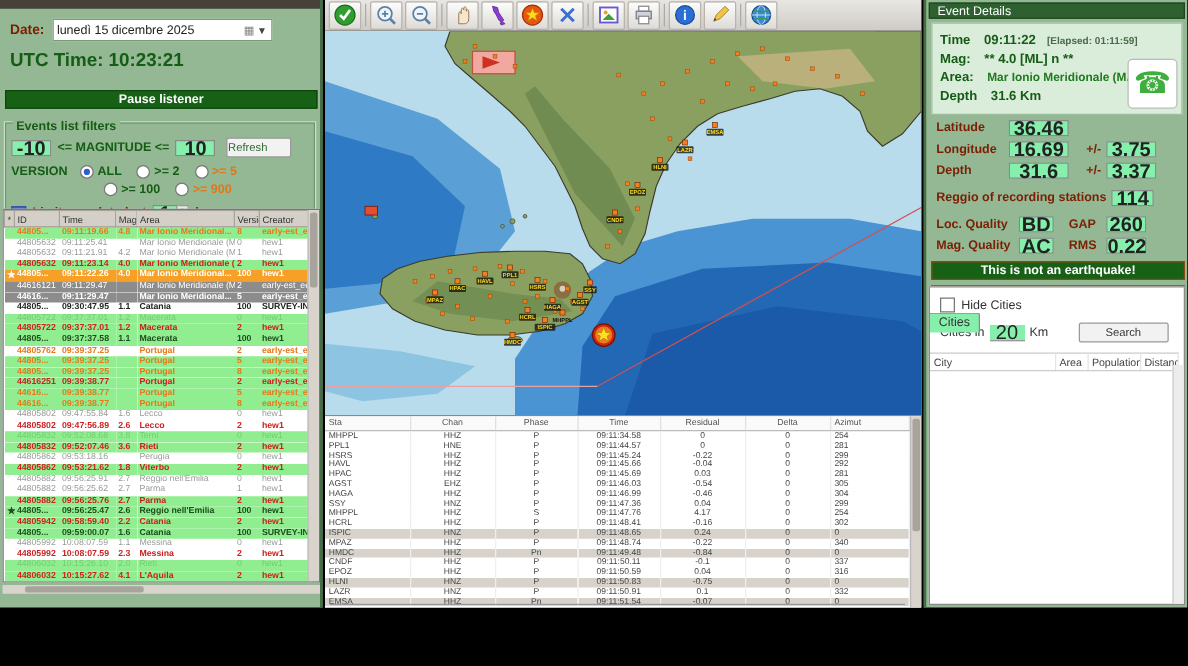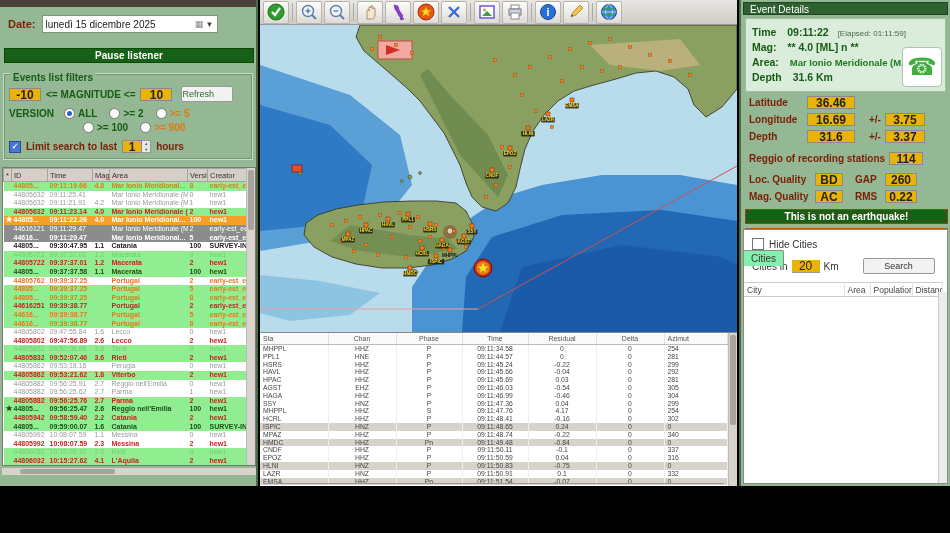--- a/index.html
+++ b/index.html
@@ -20,21 +20,21 @@
   .datecombo .dd{color:#444;font-size:8px}
   .utc{margin:7px 8px 0;font-size:15px;font-weight:bold;color:#155c15}
   .pausebtn{display:block;margin:15px 4px 0;width:250px;height:15px;background:#176117;
       border:1px solid #0d450d;color:#fff;font-weight:bold;font-size:10px;line-height:13px;
       text-align:center;cursor:pointer}
   .group{margin:10px 3px 0;border:1px solid #c9dcc9;outline:1px solid #6f9a6f;outline-offset:-2px;
       position:relative;padding:10px 5px 6px}
   .group-title{position:absolute;top:-2px;left:6px;background:#93b893;padding:0 3px;
       color:#155c15;font-weight:bold;font-size:10px}
   .magrow{display:flex;align-items:center;gap:5px;margin-top:2px}
-  .inputbox{background:#eab308;border:1px solid #8a8a8a;font-size:12px;font-weight:bold;color:#222;
+  .inputbox{background:#86efac;border:1px solid #8a8a8a;font-size:16px;font-weight:bold;color:#222;
       height:13px;line-height:13px;text-align:center}
   .magmin,.magmax{width:32px}
   .maglbl{color:#155c15;font-weight:bold;font-size:10px}
   .refreshbtn{margin-left:4px;width:52px;height:16px;background:#f2f2f2;border:1px solid #999;
       border-radius:2px;font-size:9px;color:#2f6b2f;line-height:14px;cursor:pointer}
   .verrow{display:flex;align-items:center;gap:4px;margin-top:6px;font-size:10px;font-weight:bold;color:#155c15}
   .verrow2{margin-left:74px;margin-top:3px}
   .radio{width:9px;height:9px;border-radius:50%;background:#fff;border:1px solid #777;display:inline-block;position:relative;flex:none}
   .radio.checked::after{content:'';position:absolute;left:2px;top:2px;width:5px;height:5px;border-radius:50%;background:#2d5fd0}
   .opt{display:flex;align-items:center;gap:3px;margin-right:8px;cursor:pointer}
@@ -98,21 +98,21 @@
   .res-g{color:#2e9e2e} .res-o{color:#e8a020} .res-r{color:#d03030}
   .ph-hline{position:absolute;left:4px;bottom:2px;width:460px;height:1px;background:#999}
 
   
   .rp{position:absolute;left:739px;top:0;width:211px;height:486px;background:#93b893;border-left:2px solid #466e46}
   .ed-title{margin:2px 2px 0;height:13px;background:#2e6030;color:#fff;font-weight:normal;font-size:10px;
       line-height:13px;padding-left:6px;border:1px solid #1d451f}
   .ed-box{margin:3px 4px 0;background:#daecda;border:1px solid #9cc09c;padding:4px 6px;height:74px;position:relative}
   .ed-line{margin-top:3px;font-size:10.5px;font-weight:bold;color:#155c15;white-space:nowrap}
   .ed-line .val{margin-left:8px}
-  .elapsed{font-weight:normal;font-size:8px;color:#4a6a4a;margin-left:6px}
+  .elapsed{font-weight:bold;font-size:8px;color:#4a6a4a;margin-left:6px}
   .area-val{color:#1e7a1e}
   .phonebox{position:absolute;right:3px;top:28px;width:38px;height:38px;background:#fff;
       border:1px solid #bbb;border-radius:4px;display:flex;align-items:center;justify-content:center;cursor:pointer}
   .phone{color:#3fae3f;font-size:24px;line-height:1}
   .fieldrow{display:flex;align-items:center;margin:4px 8px 0;font-size:10px;font-weight:bold;color:#7a1f04}
   .fieldrow .inputbox{margin-left:4px}
   .w48{width:48px} .w40{width:40px} .w34{width:34px} .w28{width:28px} .w30{width:32px}
   .pm{margin-left:14px}
   .flab{width:54px}
   .qlab{width:62px}
@@ -147,20 +147,21 @@
 
   <div class="daterow">
     <span class="lbl-maroon">Date:</span>
     <span class="datecombo">
       <span class="dval">lunedì   15 dicembre 2025</span>
       <span class="cal">▦</span>
       <span class="dd">▼</span>
     </span>
   </div>
 
+  <div class="utc">UTC Time: 10:23:21</div>
 
   <div class="pausebtn box">Pause listener</div>
 
   <div class="group box">
     <span class="group-title">Events list filters</span>
     <div class="magrow">
       <span class="inputbox magmin box">-10</span>
       <span class="maglbl">&lt;= MAGNITUDE &lt;=</span>
       <span class="inputbox magmax box">10</span>
       <span class="refreshbtn box">Refresh</span>

